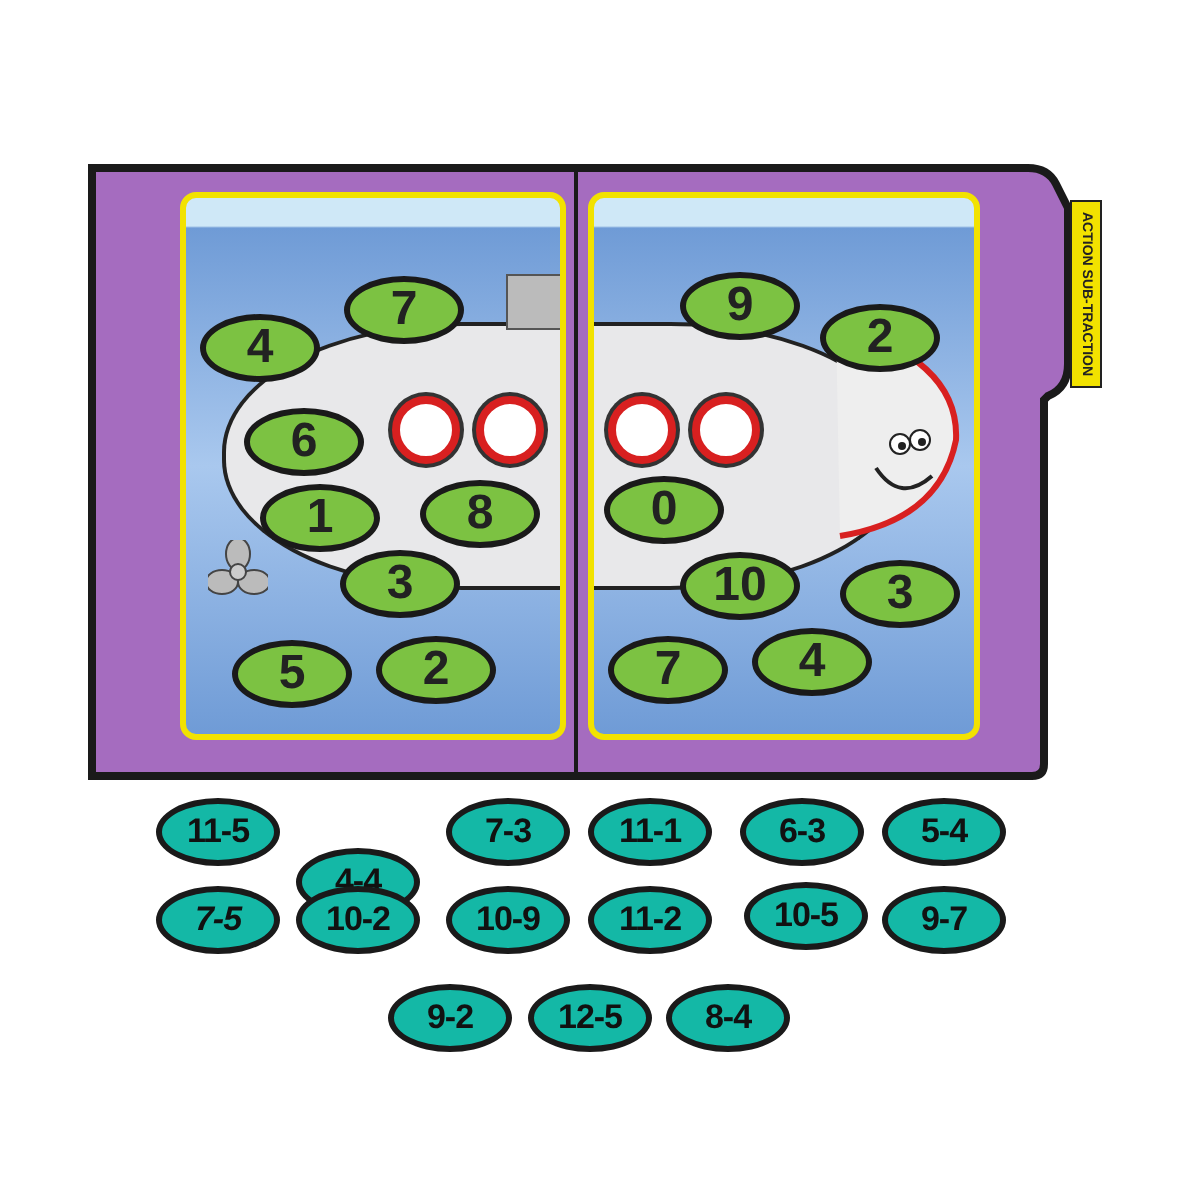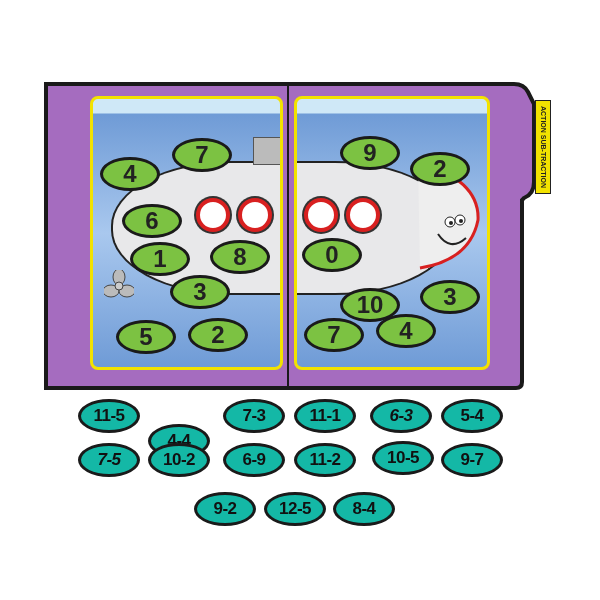--- a/index.html
+++ b/index.html
@@ -68,31 +68,31 @@
 <div class="green" style="left: 172px; top: 138px;">7</div>
 <div class="green" style="left: 122px; top: 204px;">6</div>
 <div class="green" style="left: 130px; top: 242px;">1</div>
 <div class="green" style="left: 210px; top: 240px;">8</div>
 <div class="green" style="left: 170px; top: 275px;">3</div>
 <div class="green" style="left: 116px; top: 320px;">5</div>
 <div class="green" style="left: 188px; top: 318px;">2</div>
 <div class="green" style="left: 340px; top: 136px;">9</div>
 <div class="green" style="left: 410px; top: 152px;">2</div>
 <div class="green" style="left: 302px; top: 238px;">0</div>
-<div class="green" style="left: 340px; top: 288px;">10</div>
+<div class="green" style="left: 340px; top: 276px;">10</div>
 <div class="green" style="left: 420px; top: 280px;">3</div>
 <div class="green" style="left: 304px; top: 318px;">7</div>
 <div class="green" style="left: 376px; top: 314px;">4</div>
 <div class="red" style="left: 78px; top: 399px;">11-5</div>
 <div class="red" style="left: 148px; top: 399px; margin-top: 25px;">4-4</div>
 <div class="red" style="left: 223px; top: 399px;">7-3</div>
 <div class="red" style="left: 294px; top: 399px;">11-1</div>
-<div class="red" style="left: 370px; top: 399px; font-style: italic;">6-3</div>
+<div class="red" style="left: 370px; top: 399px;">6-3</div>
 <div class="red" style="left: 441px; top: 399px;">5-4</div>
 <div class="red" style="left: 78px; top: 443px; font-style: italic;">7-5</div>
 <div class="red" style="left: 148px; top: 443px;">10-2</div>
-<div class="red" style="left: 223px; top: 443px;">6-9</div>
+<div class="red" style="left: 223px; top: 443px;">10-9</div>
 <div class="red" style="left: 294px; top: 443px;">11-2</div>
 <div class="red" style="left: 372px; top: 441px;">10-5</div>
 <div class="red" style="left: 441px; top: 443px;">9-7</div>
 <div class="red" style="left: 194px; top: 492px;">9-2</div>
 <div class="red" style="left: 264px; top: 492px;">12-5</div>
 <div class="red" style="left: 333px; top: 492px;">8-4</div>
 
 </body></html>

